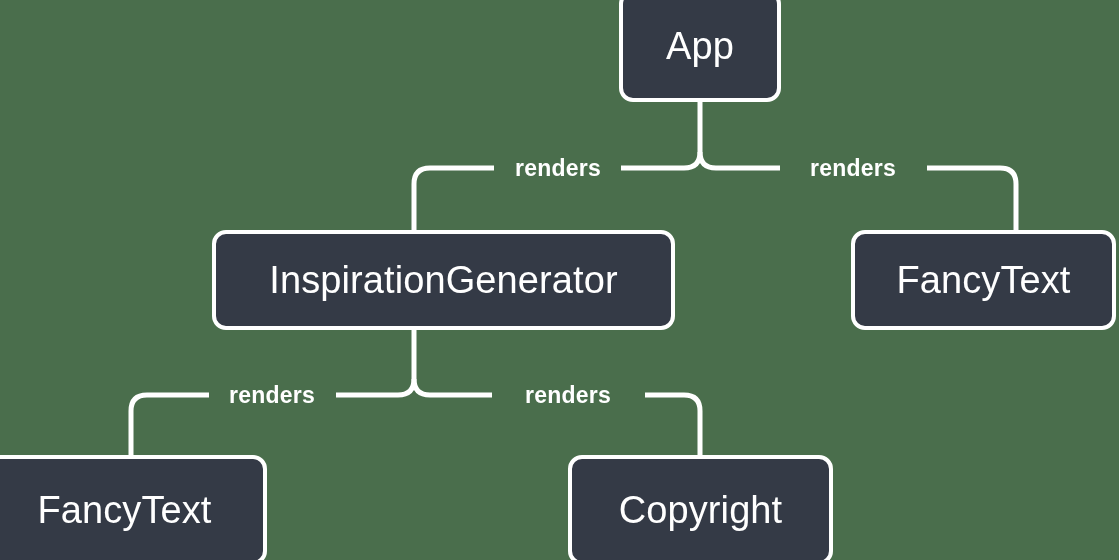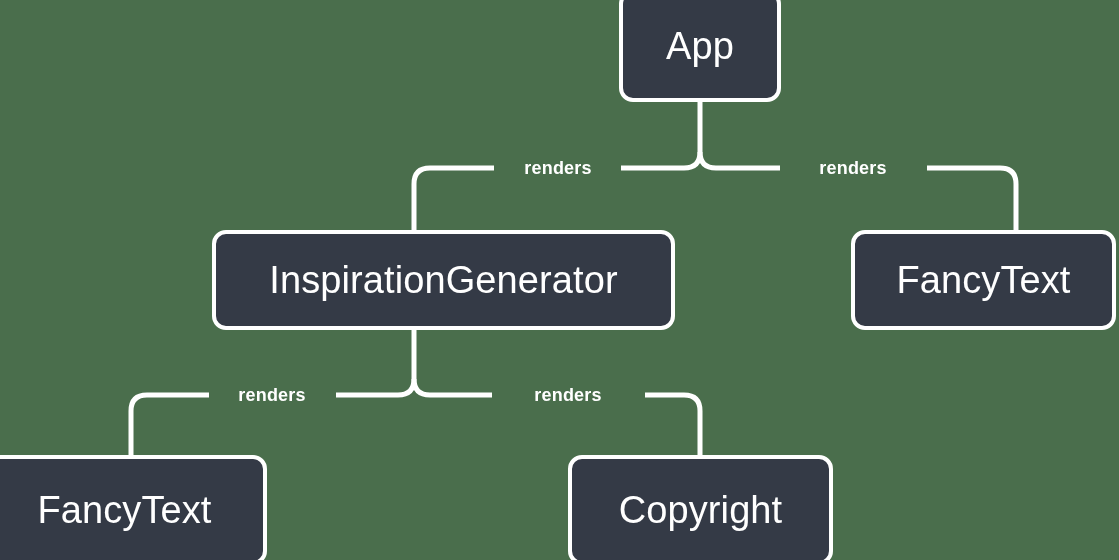--- a/index.html
+++ b/index.html
@@ -50,21 +50,21 @@
 
   .node-app        { left: 619px; top: -10px;  width: 162px; height: 112px; }
   .node-inspgen    { left: 212px; top: 230px;  width: 463px; height: 100px; }
   .node-fancy-right{ left: 851px; top: 230px;  width: 265px; height: 100px; }
   .node-fancy-left { left: -18px; top: 455px;  width: 285px; height: 110px; }
   .node-copyright  { left: 568px; top: 455px;  width: 265px; height: 110px; }
 
   .edge-label {
     position: absolute;
     color: #ffffff;
-    font-size: 18px;
+    font-size: 23px;
     font-weight: 700;
     line-height: 1;
     white-space: nowrap;
     transform: translate(-50%, -50%);
     letter-spacing: 0.2px;
   }
 
   .lbl-r1 { left: 558px; top: 168px; }
   .lbl-r2 { left: 853px; top: 168px; }
   .lbl-r3 { left: 272px; top: 395px; }

